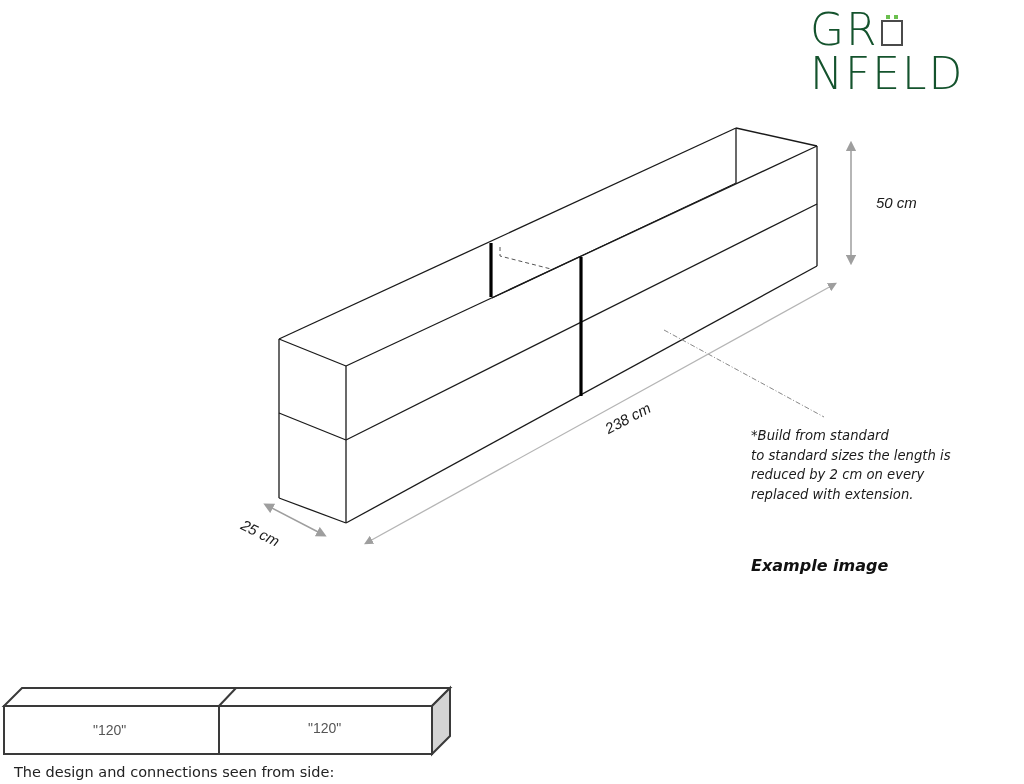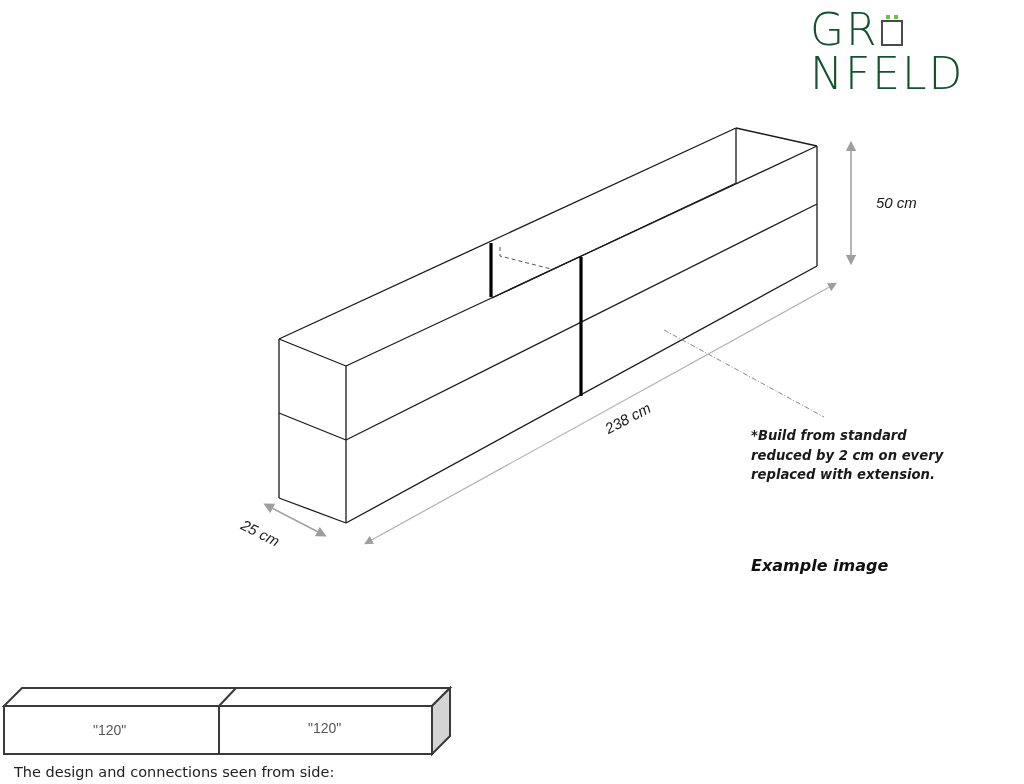--- a/index.html
+++ b/index.html
@@ -3,21 +3,21 @@
   <meta charset="utf-8">
   <style>
     html, body { margin: 0; padding: 0; background: #ffffff; }
     body { width: 1024px; height: 784px; position: relative; overflow: hidden; font-family: "Liberation Sans", sans-serif; }
     .logo { position: absolute; top: 8px; left: 810px; font-family: "DejaVu Sans", sans-serif; font-size: 44px; font-weight: 300; color: #14532d; letter-spacing: 2px; line-height: 44px; }
     .logo .o-box { display: inline-block; position: relative; width: 22px; height: 26px; border: 2.5px solid #4a4a4a; box-sizing: border-box; margin: 0 2px; vertical-align: -1px; }
     .logo .dot { position: absolute; top: -7px; width: 4px; height: 4px; background: #6bbf4e; }
     .logo .dot.l { left: 3px; } .logo .dot.r { right: 3px; }
     svg.main { position: absolute; left: 0; top: 0; }
     .dim-label { position: absolute; font-family: "Liberation Sans", sans-serif; font-style: italic; font-size: 15px; color: #1a1a1a; white-space: nowrap; }
-    .note { position: absolute; left: 751px; top: 426px; width: 230px; font-family: "DejaVu Sans", sans-serif; font-style: italic; font-size: 13.2px; line-height: 19.5px; color: #1a1a1a; font-weight: bold; }
+    .note { position: absolute; left: 751px; top: 426px; width: 230px; font-family: "DejaVu Sans", sans-serif; font-style: italic; font-size: 13.2px; line-height: 19.5px; color: #1a1a1a; }
     .note-line { display: block; white-space: nowrap; }
     .example { position: absolute; left: 751px; top: 556px; font-family: "DejaVu Sans", sans-serif; font-style: italic; font-weight: bold; font-size: 16px; color: #111; }
     .side-label { position: absolute; font-family: "Liberation Sans", sans-serif; font-size: 14px; color: #555; }
     .caption { position: absolute; left: 14px; top: 764px; font-family: "DejaVu Sans", sans-serif; font-size: 14.5px; color: #222; white-space: nowrap; text-align: center; }
   </style>
 </head>
 <body>
 
 <div class="logo">
   <span>GR</span><span class="o-box"><span class="dot l"></span><span class="dot r"></span></span><span>NFELD</span>
@@ -72,20 +72,21 @@
     <line x1="219" y1="706" x2="236" y2="688"></line>
   </g>
 </svg>
 
 <div class="dim-label" style="left:876px; top:194px;">50 cm</div>
 <div class="dim-label" style="left:602px; top:422px; transform: rotate(-28deg); transform-origin: left top;">238 cm</div>
 <div class="dim-label" style="left:246px; top:516px; transform: rotate(27deg); transform-origin: left top;">25 cm</div>
 
 <div class="note">
   <span class="note-line">*Build from standard</span>
+  <span class="note-line">to standard sizes the length is</span>
   <span class="note-line">reduced by 2 cm on every</span>
   <span class="note-line">replaced with extension.</span>
 </div>
 <div class="example">Example image</div>
 
 <div class="side-label" style="left:93px; top:722px;">"120"</div>
 <div class="side-label" style="left:308px; top:720px;">"120"</div>
 
 <div class="caption">The design and connections seen from side:</div>
 

